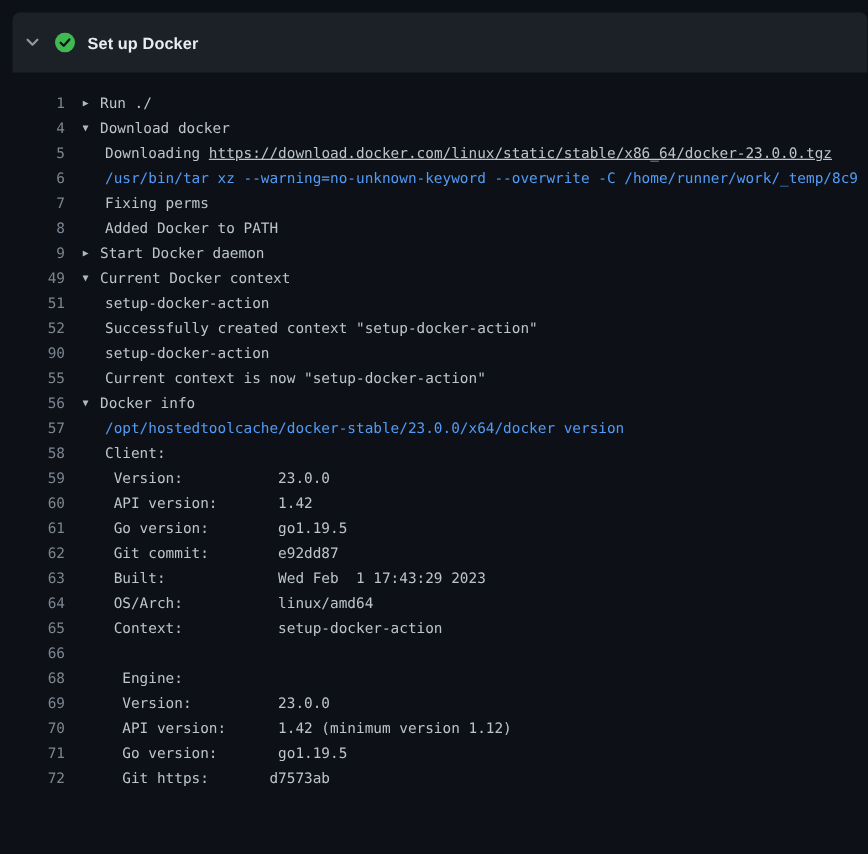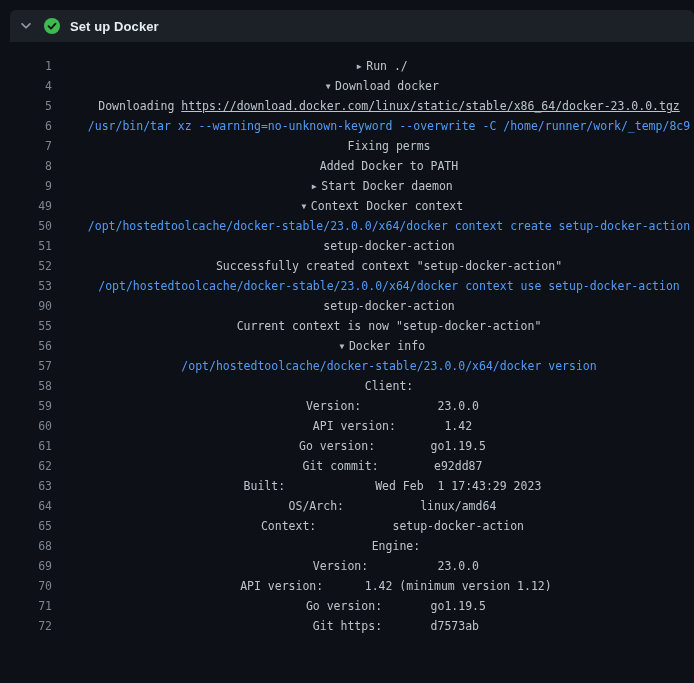--- a/index.html
+++ b/index.html
@@ -15,21 +15,21 @@
   html,body{width:694px;height:683px;overflow:hidden;}
   body{
     background:var(--page-bg);
     font-family:"DejaVu Sans Mono","Liberation Mono",monospace;
   }
   .step{
     margin:10px 0 0 10px;
     width:684px;
   }
   .step-header{
-    height:32px;
+    height:48px;
     background:var(--header-bg);
     border-radius:6px 6px 0 0;
     display:flex;
     align-items:center;
     padding:0 8px;
     cursor:pointer;
   }
   .chevron{
     width:16px;height:16px;
     display:flex;align-items:center;justify-content:center;
@@ -64,21 +64,20 @@
     text-align:right;
     color:var(--muted);
     cursor:pointer;
     user-select:none;
   }
   .content{
     margin-left:14px;
     flex:1;
     white-space:pre;
     overflow:hidden;
-    text-align:center;
   }
   .content.indent{
     padding-left:18px;
   }
   .row.group{cursor:pointer;}
   .arrow{
     display:inline-block;
     width:14px;
     font-size:8px;
     color:#afb8c1;
@@ -133,39 +132,31 @@
       <div class="row">
     <span class="num">8</span>
     <span class="content indent"><span class="seg-plain">Added Docker to PATH</span></span>
   </div>
       <div class="row group">
     <span class="num">9</span>
     <span class="content"><span class="arrow">▶</span><span class="seg-title">Start Docker daemon</span></span>
   </div>
       <div class="row group">
     <span class="num">49</span>
-    <span class="content"><span class="arrow">▼</span><span class="seg-title">Context Docker context</span></span>
-  </div>
-      <div class="row">
-    <span class="num">50</span>
-    <span class="content indent"><span class="seg-cmd">/opt/hostedtoolcache/docker-stable/23.0.0/x64/docker context create setup-docker-action</span></span>
+    <span class="content"><span class="arrow">▼</span><span class="seg-title">Current Docker context</span></span>
   </div>
       <div class="row">
     <span class="num">51</span>
     <span class="content indent"><span class="seg-plain">setup-docker-action</span></span>
   </div>
       <div class="row">
     <span class="num">52</span>
     <span class="content indent"><span class="seg-plain">Successfully created context "setup-docker-action"</span></span>
   </div>
       <div class="row">
-    <span class="num">53</span>
-    <span class="content indent"><span class="seg-cmd">/opt/hostedtoolcache/docker-stable/23.0.0/x64/docker context use setup-docker-action</span></span>
-  </div>
-      <div class="row">
     <span class="num">90</span>
     <span class="content indent"><span class="seg-plain">setup-docker-action</span></span>
   </div>
       <div class="row">
     <span class="num">55</span>
     <span class="content indent"><span class="seg-plain">Current context is now "setup-docker-action"</span></span>
   </div>
       <div class="row group">
     <span class="num">56</span>
     <span class="content"><span class="arrow">▼</span><span class="seg-title">Docker info</span></span>
@@ -198,20 +189,24 @@
     <span class="num">63</span>
     <span class="content indent"><span class="seg-plain"> Built:             Wed Feb  1 17:43:29 2023</span></span>
   </div>
       <div class="row">
     <span class="num">64</span>
     <span class="content indent"><span class="seg-plain"> OS/Arch:           linux/amd64</span></span>
   </div>
       <div class="row">
     <span class="num">65</span>
     <span class="content indent"><span class="seg-plain"> Context:           setup-docker-action</span></span>
+  </div>
+      <div class="row">
+    <span class="num">66</span>
+    <span class="content indent"></span>
   </div>
       <div class="row">
     <span class="num">68</span>
     <span class="content indent"><span class="seg-plain">  Engine:</span></span>
   </div>
       <div class="row">
     <span class="num">69</span>
     <span class="content indent"><span class="seg-plain">  Version:          23.0.0</span></span>
   </div>
       <div class="row">

